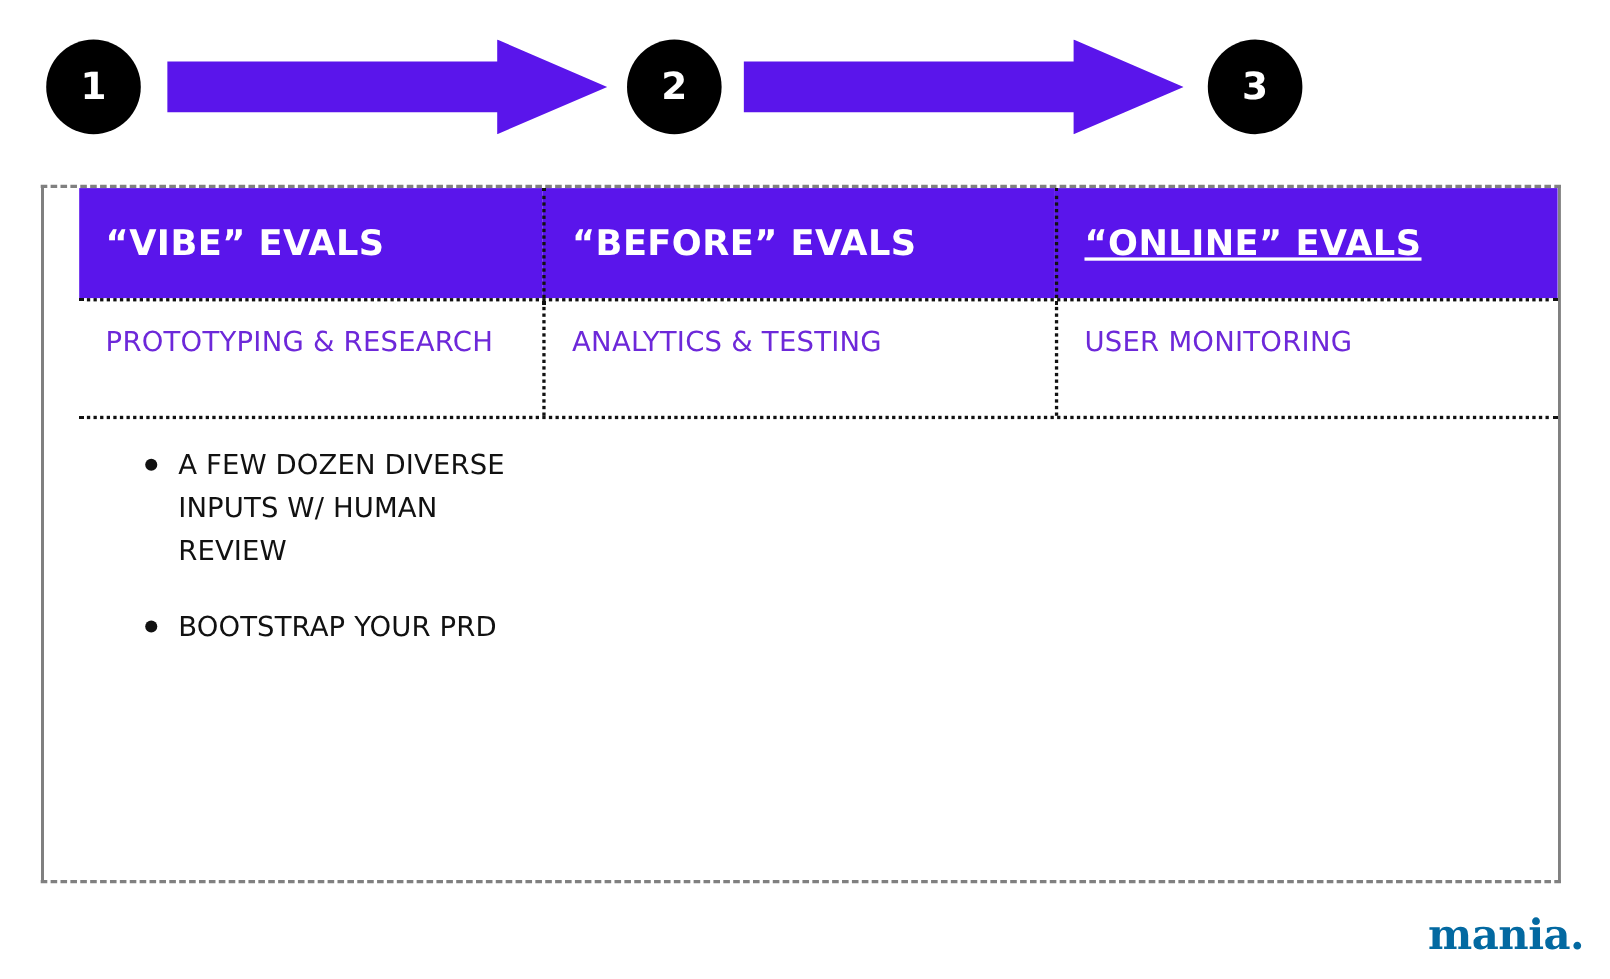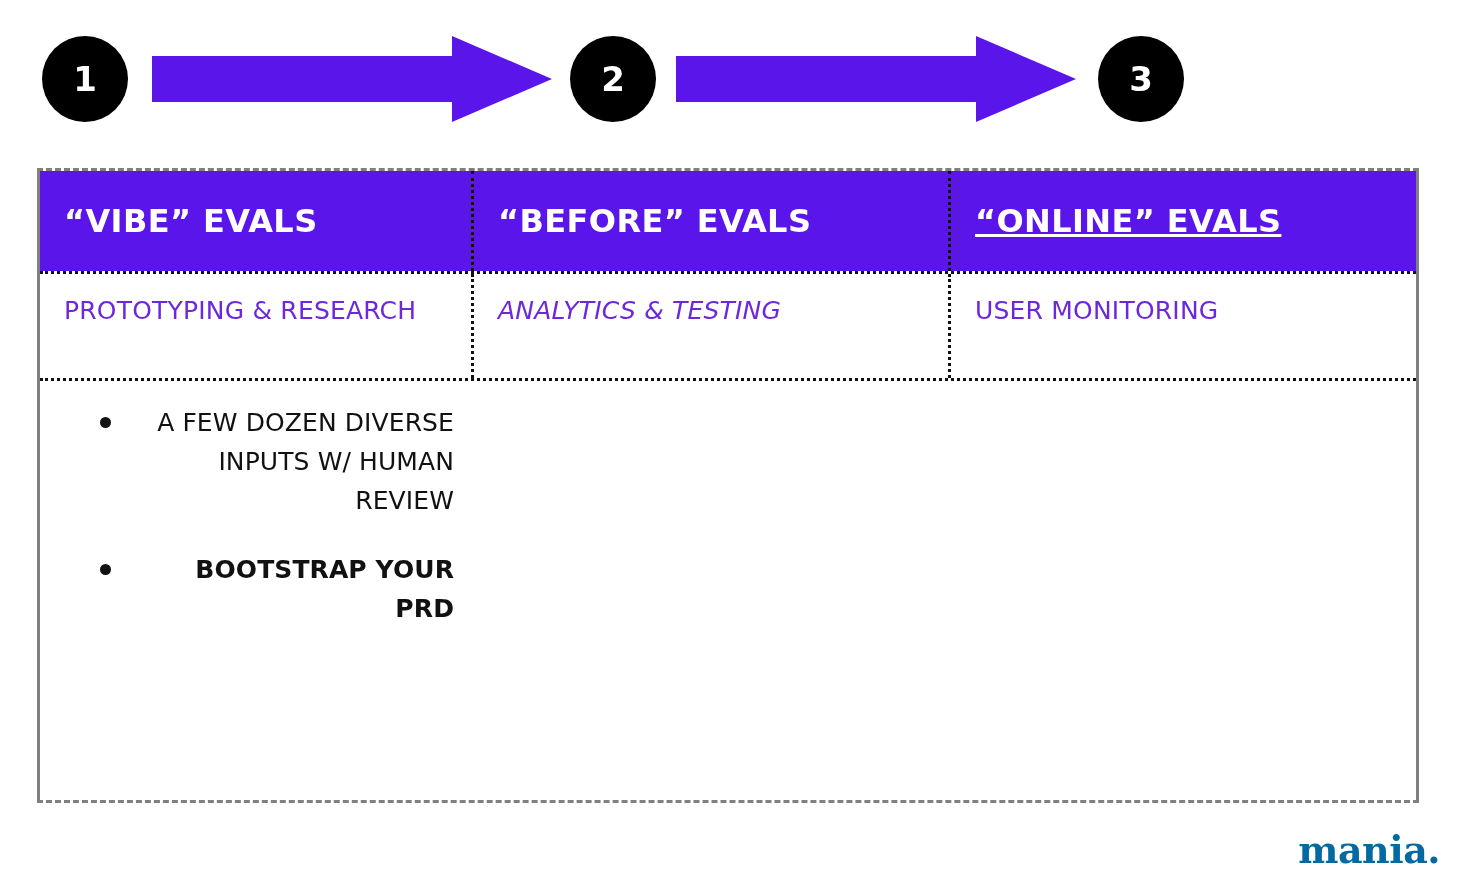--- a/index.html
+++ b/index.html
@@ -59,20 +59,21 @@
     top: 168px;
     width: 1382px;
     height: 635px;
     box-sizing: border-box;
     border-left: 3px solid #808080;
     border-top: 3px dashed #808080;
     border-right: 3px solid #808080;
     border-bottom: 3px dashed #808080;
     display: flex;
     flex-direction: column;
+    padding-left: 32px;
   }
 
   .header-row {
     display: flex;
     height: 100px;
     flex: 0 0 100px;
   }
   .header-cell {
     background: #5A15EB;
     color: #ffffff;
@@ -98,28 +99,27 @@
   .sub-cell {
     font-family: "DejaVu Sans", sans-serif;
     font-size: 25px;
     color: #6d28d9;
     letter-spacing: 0.2px;
     line-height: 1.38;
     padding: 20px 24px 0 24px;
     box-sizing: border-box;
   }
   .sub-cell.col1 { width: 432px; }
-  .sub-cell.col2 { width: 478px; border-left: 3px dotted #111111; font-style: italic; }
+  .sub-cell.col2 { width: 478px; border-left: 3px dotted #111111; }
   .sub-cell.col3 { width: 469px; border-left: 3px dotted #111111; }
 
   .bullets-row {
     display: flex;
     flex: 1 1 auto;
     border-top: 3px dotted #111111;
-    text-align: right;
   }
   .bullets-cell {
     box-sizing: border-box;
     padding: 22px 18px 0 18px;
   }
   .bullets-cell.col1 { width: 432px; }
   .bullets-cell.col2 { width: 478px; border-left: 3px dotted #111111; }
   .bullets-cell.col3 { width: 469px; border-left: 3px dotted #111111; }
 
   ul.bullet-list {
@@ -130,21 +130,21 @@
   ul.bullet-list li {
     position: relative;
     padding-left: 72px;
     margin-bottom: 30px;
     font-family: "DejaVu Sans", sans-serif;
     font-size: 25px;
     line-height: 1.56;
     color: #111111;
     letter-spacing: 0.1px;
   }
-  ul.bullet-list li:last-child { margin-bottom: 0; font-weight: bold; }
+  ul.bullet-list li:last-child { margin-bottom: 0; }
   ul.bullet-list li .dot {
     position: absolute;
     left: 42px;
     top: 14px;
     width: 11px;
     height: 11px;
     background: #111111;
     border-radius: 50%;
   }
 

